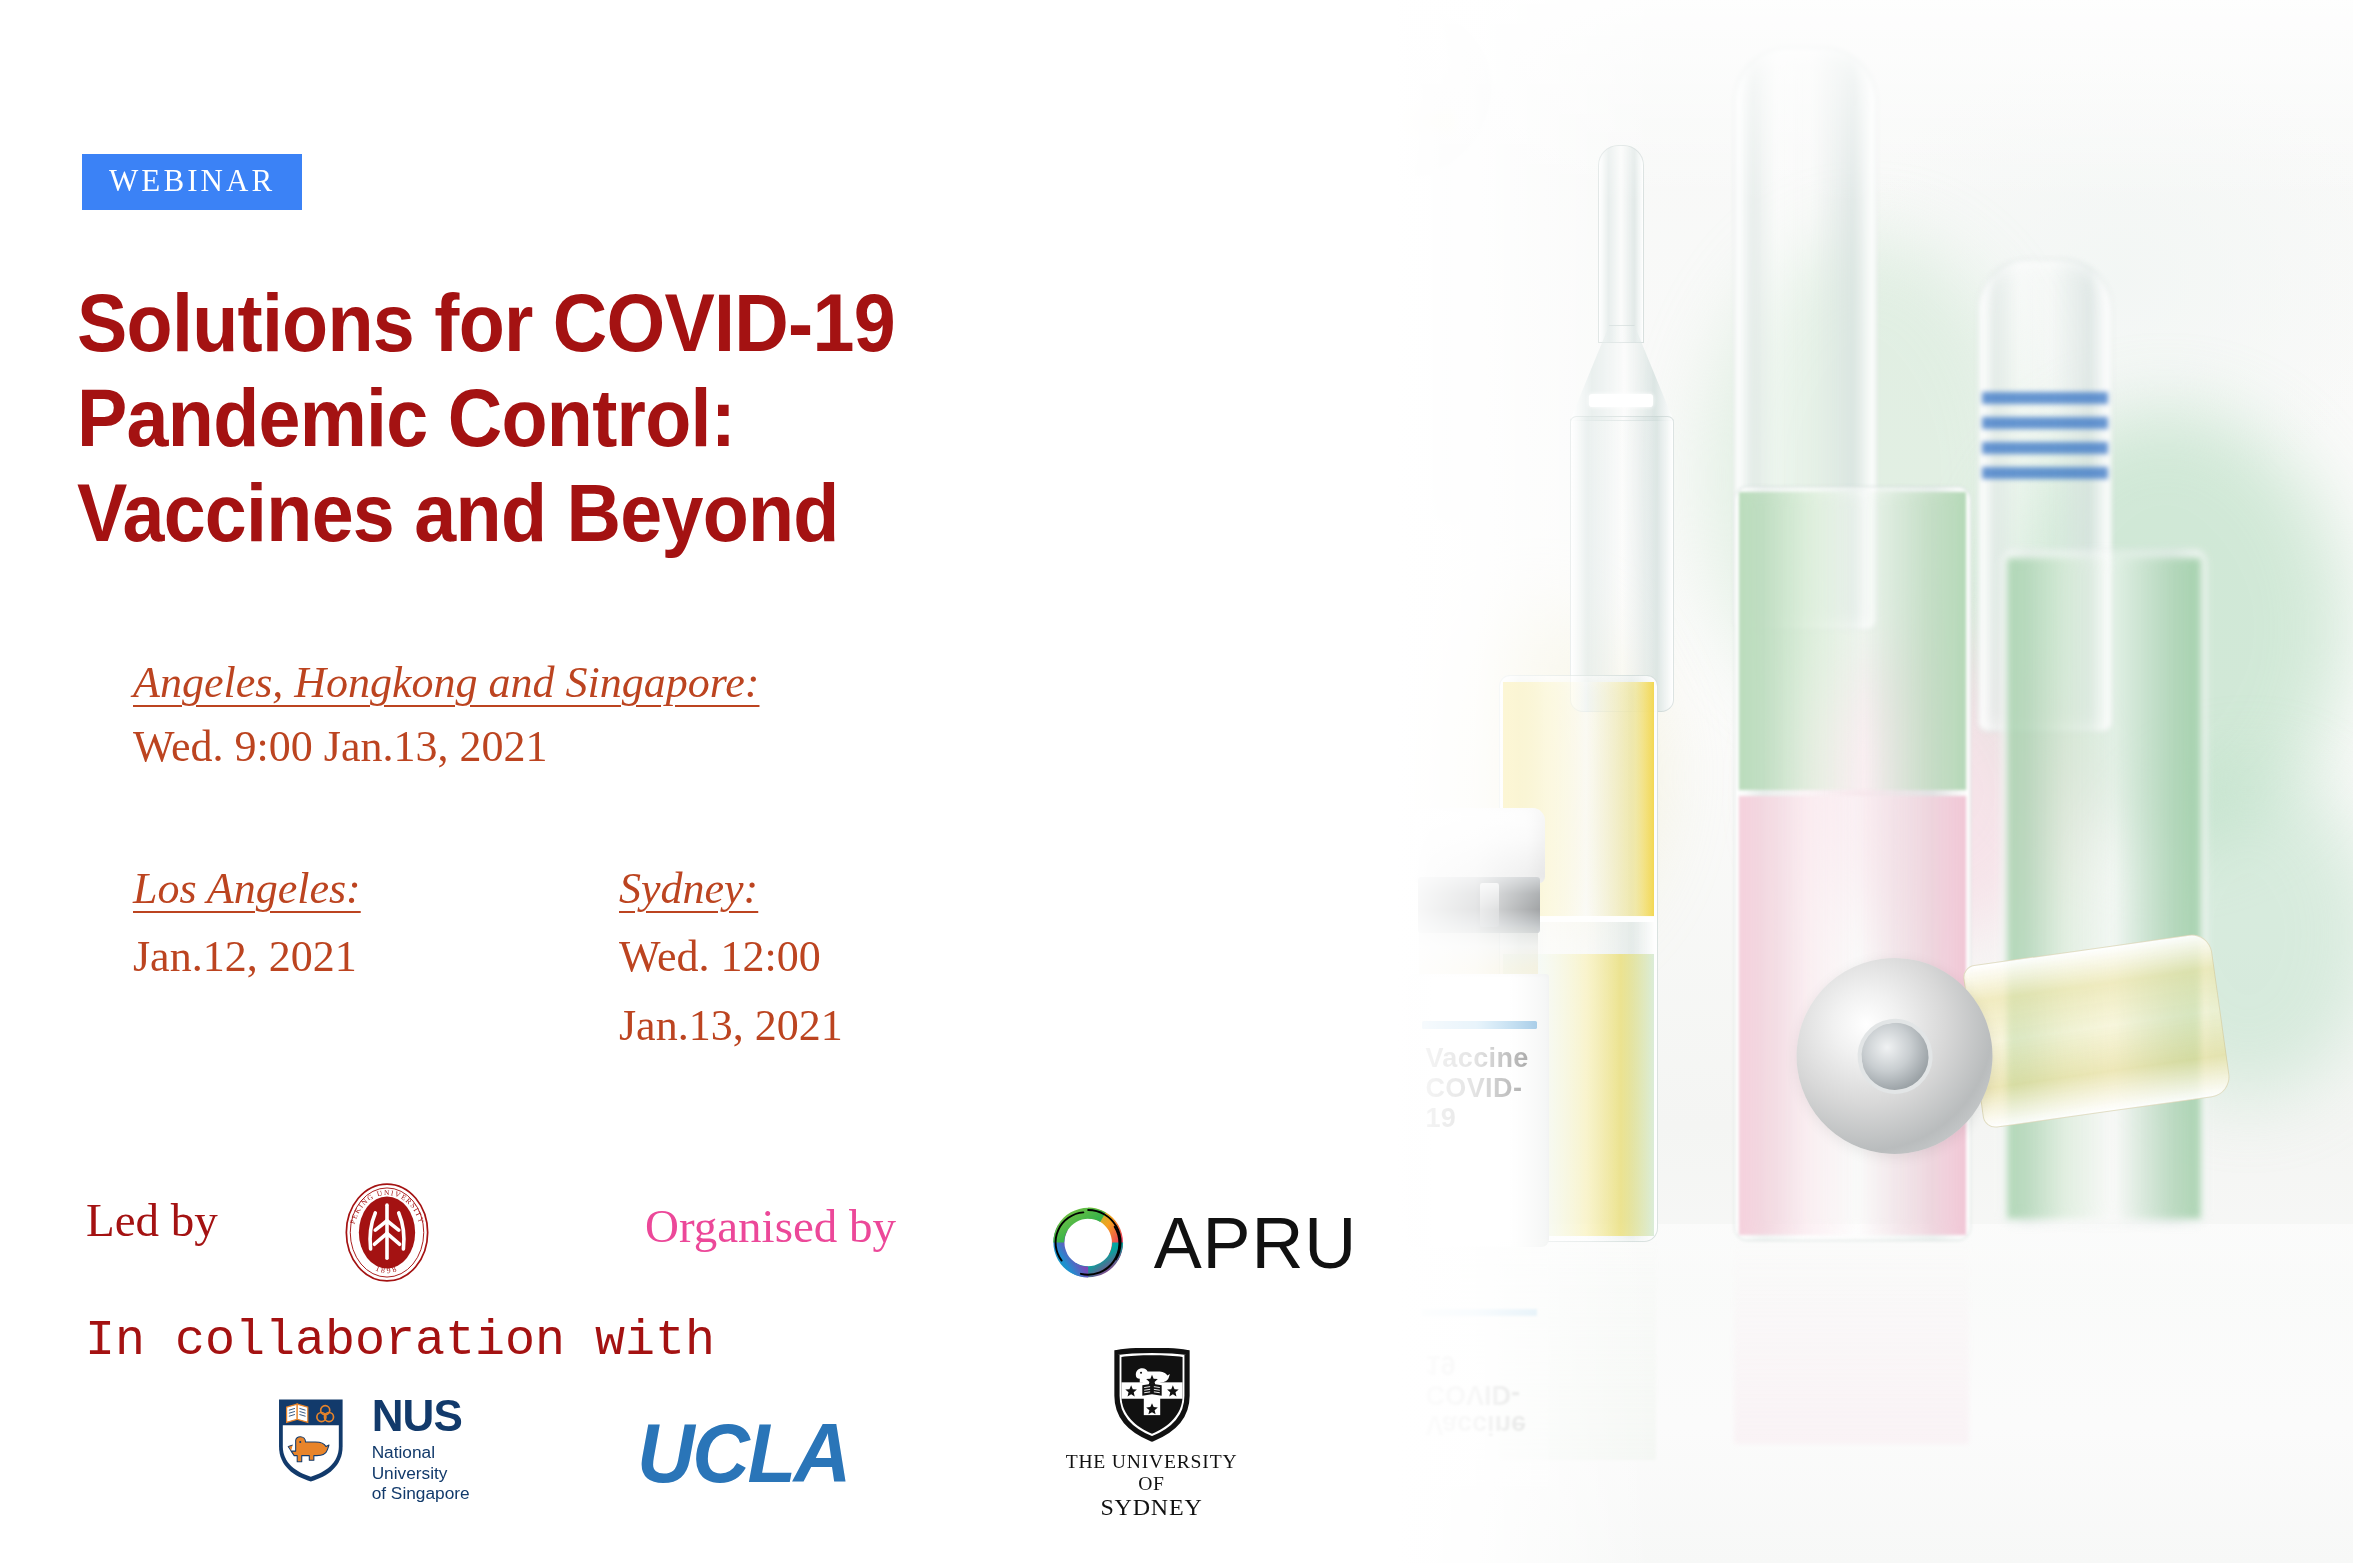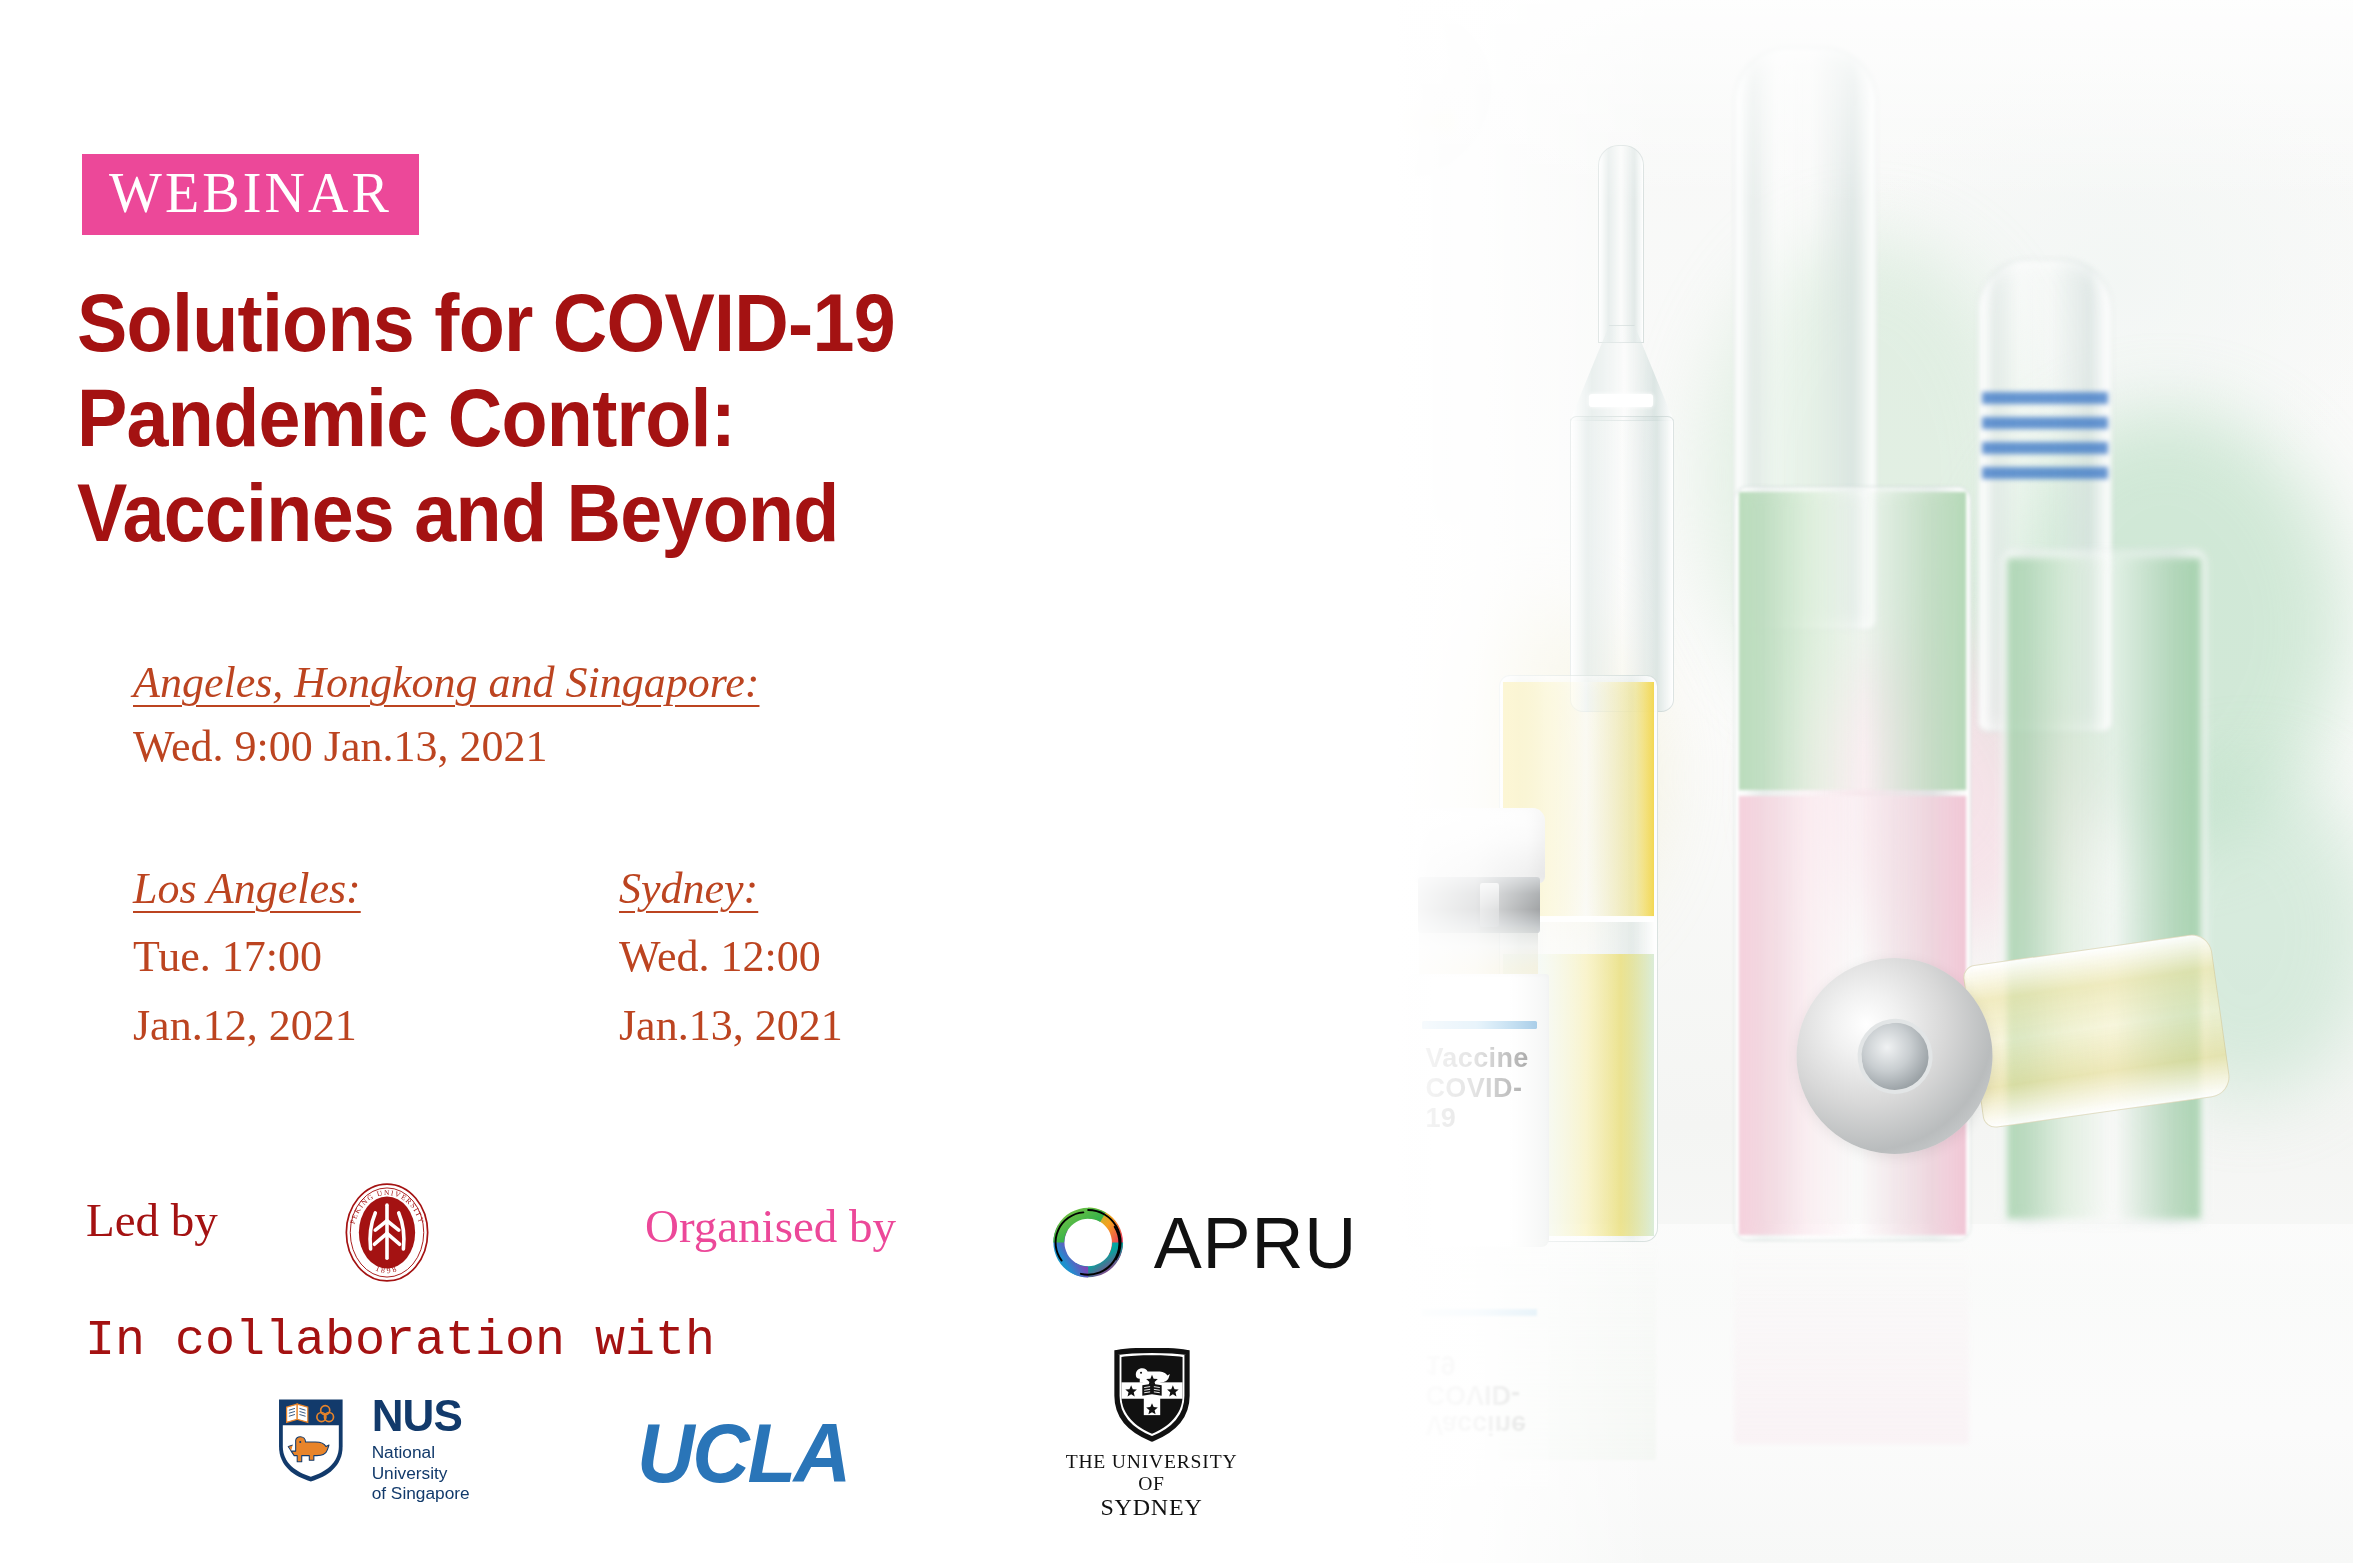--- a/index.html
+++ b/index.html
@@ -302,24 +302,24 @@
     left: 0; top: 0;
     width: 1381px;
     height: 1564px;
     z-index: 5;
   }
 
   .webinar-badge {
     position: absolute;
     left: 82px;
     top: 154px;
-    background: #ec4899;
+    background: #3b82f6;
     color: #ffffff;
     font-family: "Liberation Serif", serif;
-    font-size: 56px;
+    font-size: 31px;
     letter-spacing: 3.1px;
     padding: 11px 27px 14px 27px;
     line-height: 1;
   }
 
   .title {
     position: absolute;
     left: 77px;
     top: 275px;
     width: 1098px;
@@ -592,21 +592,20 @@
     </div>
 
     <div class="times">
       <div class="tz-head">Angeles, Hongkong and Singapore:</div>
       <div class="tz-line tz-primary">Wed.  9:00   Jan.13,  2021</div>
     </div>
 
     <div class="tz-cols">
       <div class="tz-col">
         <div class="tz-head">Los Angeles:</div>
-        <div class="tz-line">Tue.   17:00</div>
         <div class="tz-line">Jan.12, 2021</div>
       </div>
       <div class="tz-col">
         <div class="tz-head">Sydney:</div>
         <div class="tz-line">Wed.  12:00</div>
         <div class="tz-line">Jan.13, 2021</div>
       </div>
     </div>
 
     <div class="partners">

